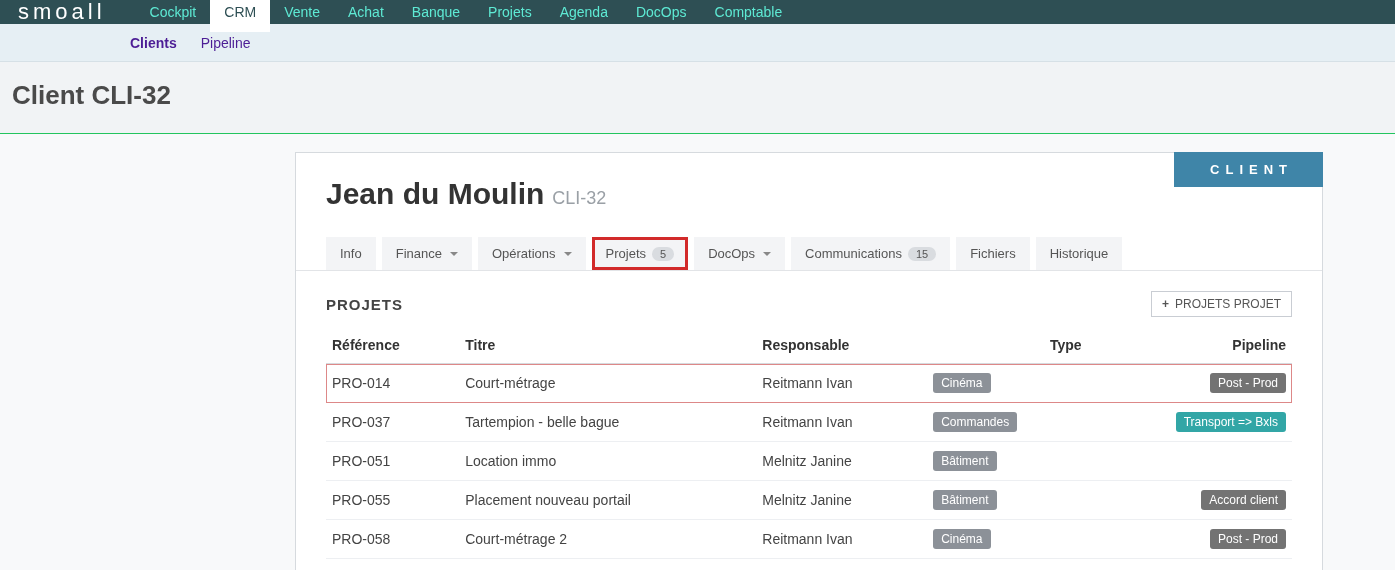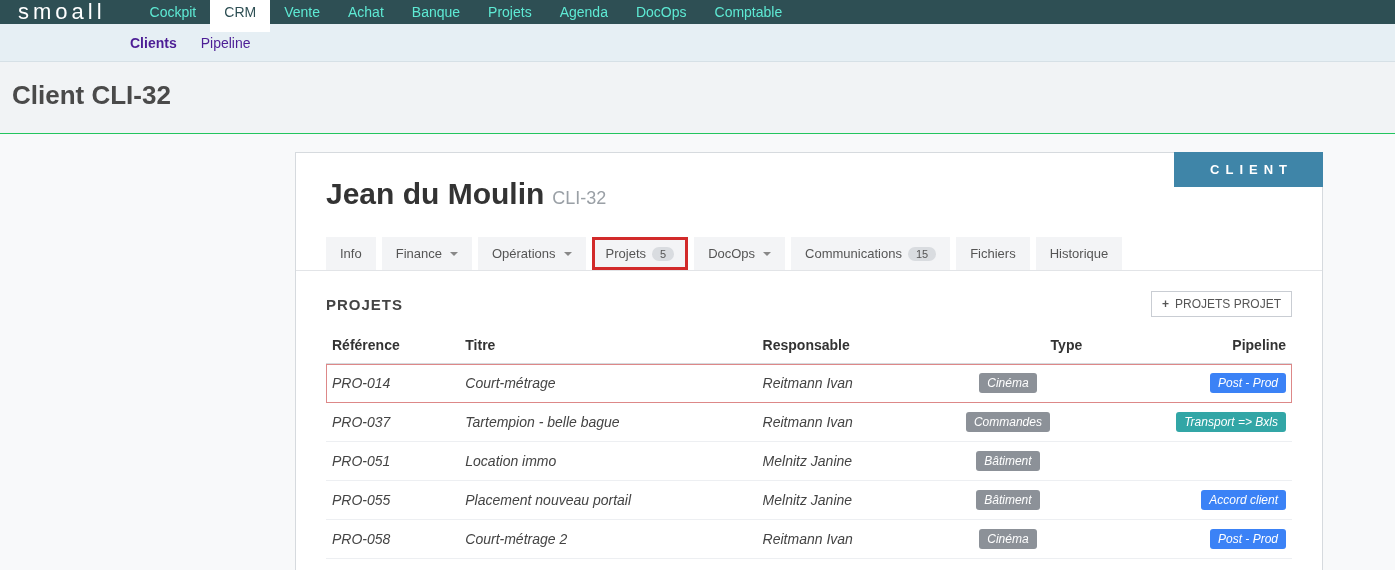--- a/index.html
+++ b/index.html
@@ -41,28 +41,28 @@
   .section { padding: 20px 30px 30px; }
   .section-header { display: flex; justify-content: space-between; align-items: center; }
   .section-title { font-size: 15px; letter-spacing: 1px; font-weight: bold; color: #444; }
   .btn-outline { background: #fff; border: 1px solid #c9cdd3; color: #555; font-size: 12px; padding: 5px 10px; cursor: pointer; display: inline-flex; align-items: center; gap: 6px; }
   .btn-outline .plus { font-weight: bold; }
 
   
   table { width: 100%; border-collapse: collapse; margin-top: 10px; }
   th { text-align: left; font-size: 14px; font-weight: bold; color: #333; padding: 10px 6px; border-bottom: 1px solid #d6dade; }
   th.col-type, th.col-pipeline { text-align: right; }
-  td { padding: 9px 6px; border-bottom: 1px solid #edeff2; font-size: 14px; color: #444; font-style: italic; }
+  td { padding: 9px 6px; border-bottom: 1px solid #edeff2; font-size: 14px; color: #444; }
   tr.row-highlight { outline: 1px solid #d88; outline-offset: -1px; }
 
   .tag { display: inline-block; padding: 3px 8px; border-radius: 3px; font-size: 12px; color: #fff; }
   .tag.grey { background: #8c9198; }
-  .tag.blue { background: #3b82f6; }
+  .tag.blue { background: #737373; }
   .tag.teal { background: #32a6a6; }
-  td.col-type { text-align: center; }
+  td.col-type { text-align: left; }
   td.col-pipeline { text-align: right; }
 </style>
 </head>
 <body>
 
 <div class="topnav">
   <div class="logo">smoall</div>
   <div id="topnav-items" style="display: contents;"><span class="topnav-item">Cockpit</span><span class="topnav-item active">CRM</span><span class="topnav-item">Vente</span><span class="topnav-item">Achat</span><span class="topnav-item">Banque</span><span class="topnav-item">Projets</span><span class="topnav-item">Agenda</span><span class="topnav-item">DocOps</span><span class="topnav-item">Comptable</span></div>
 </div>
 

